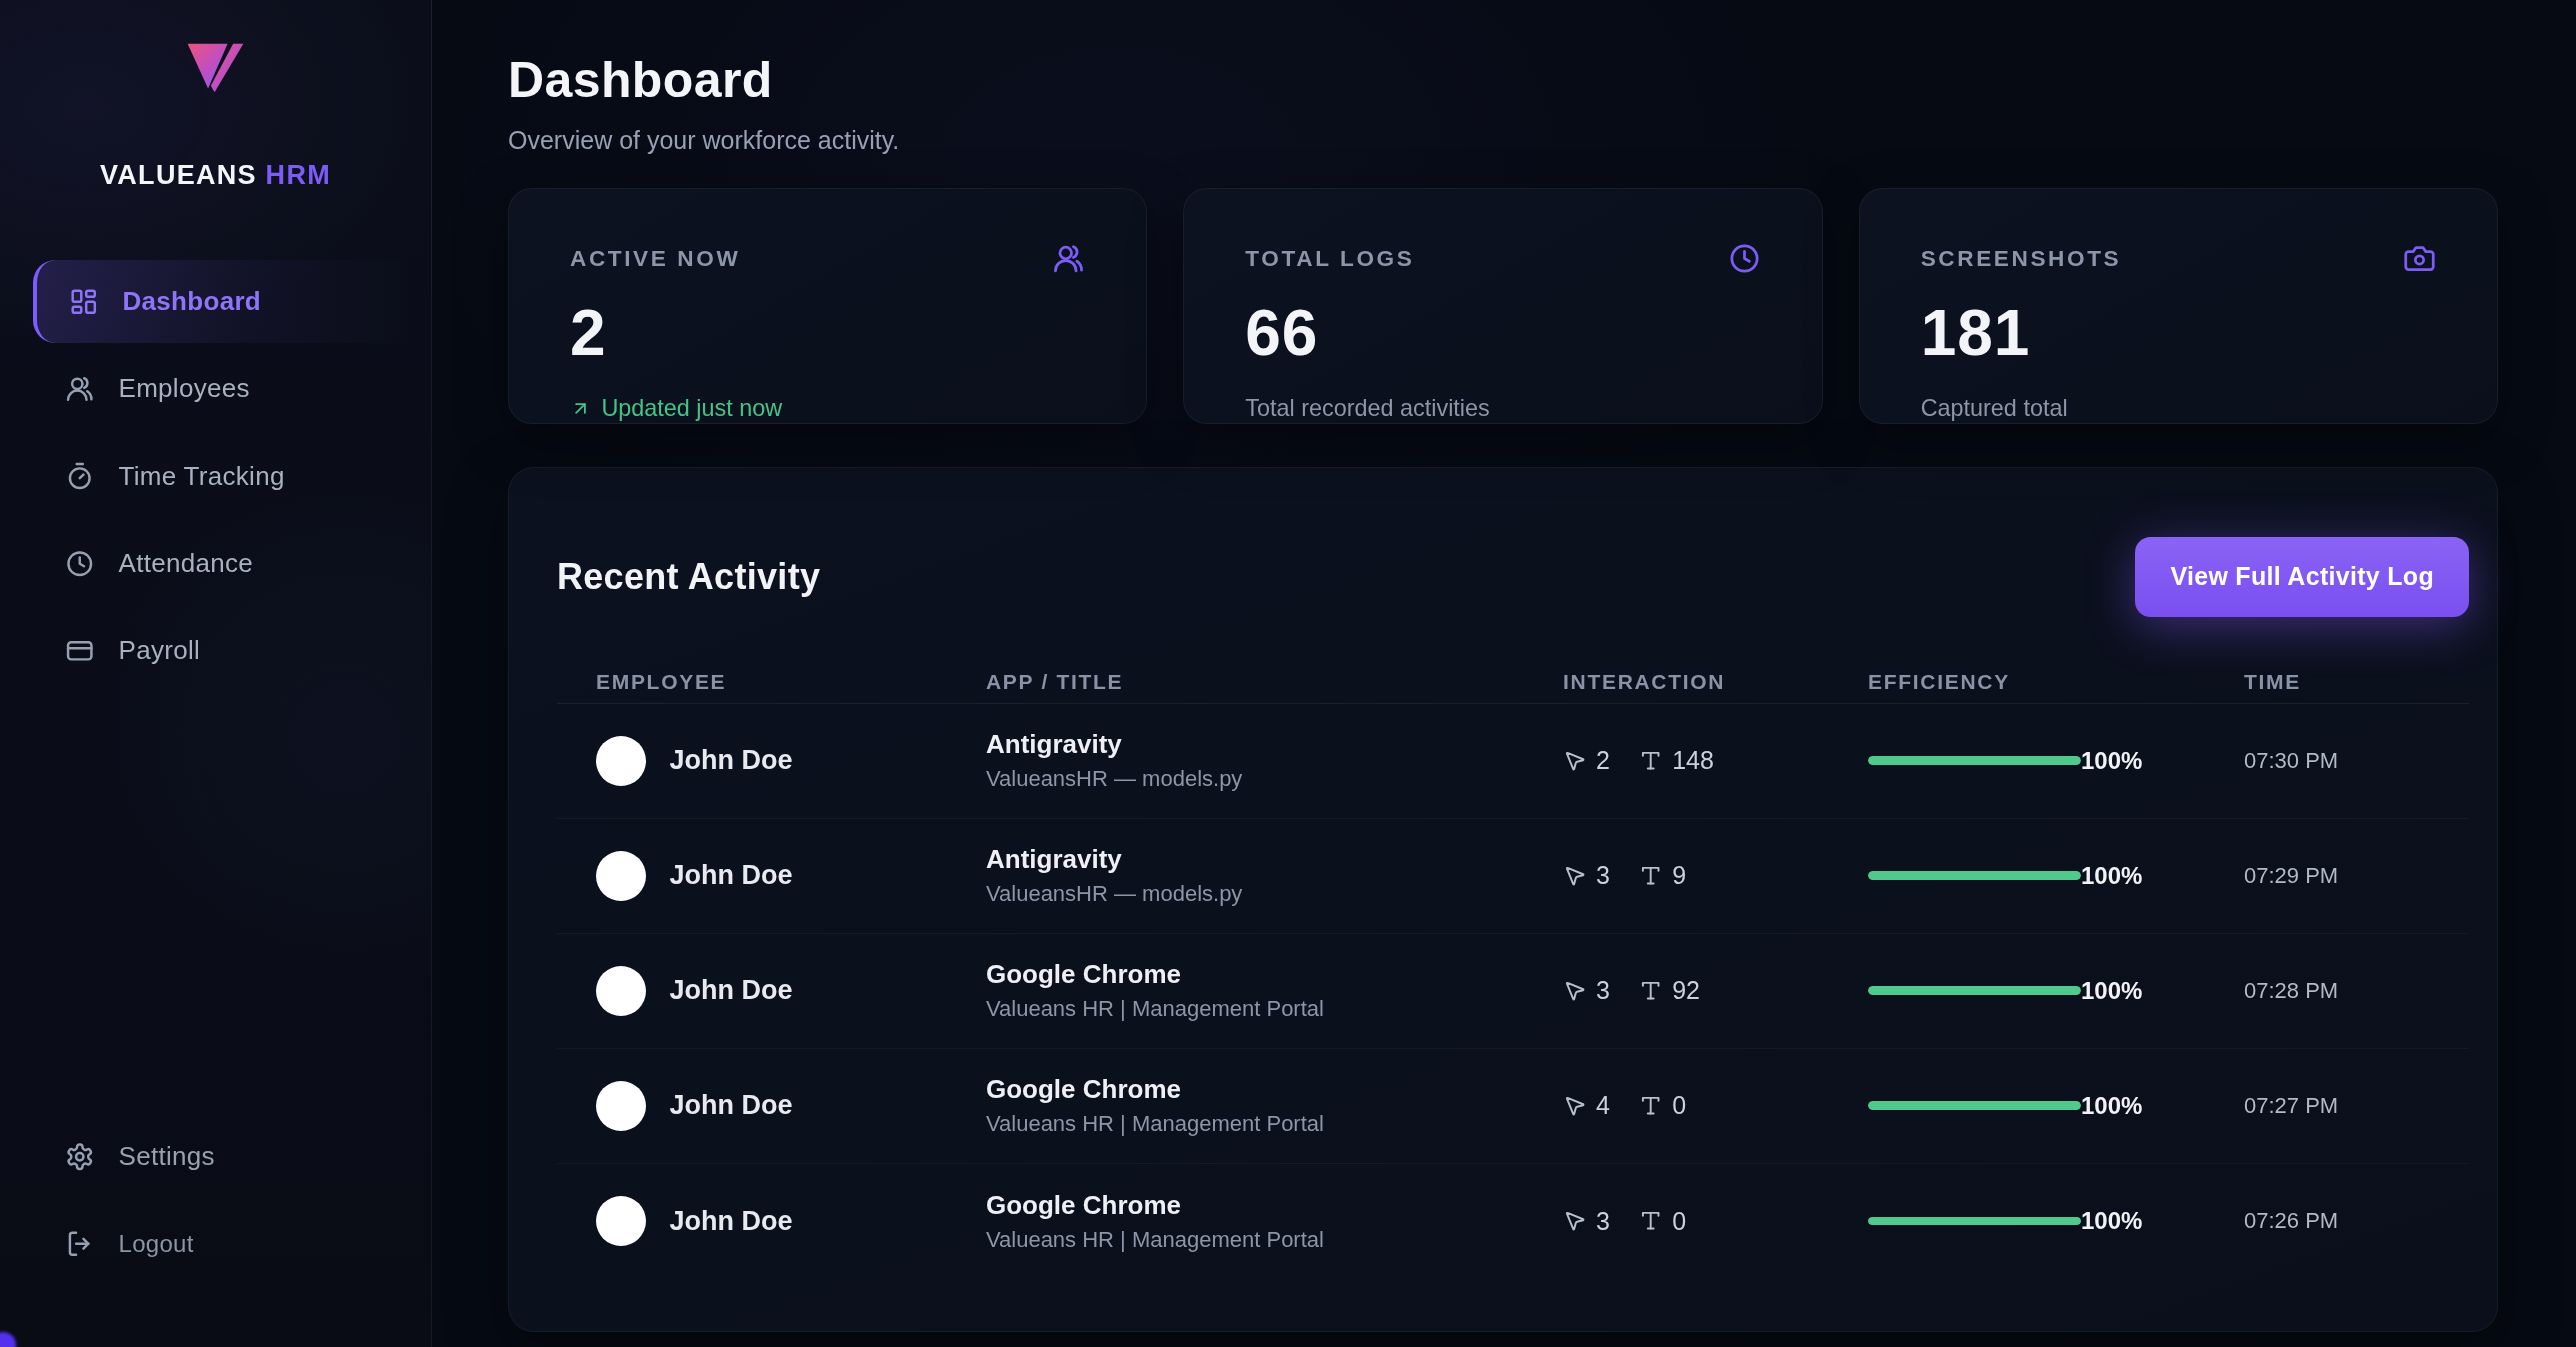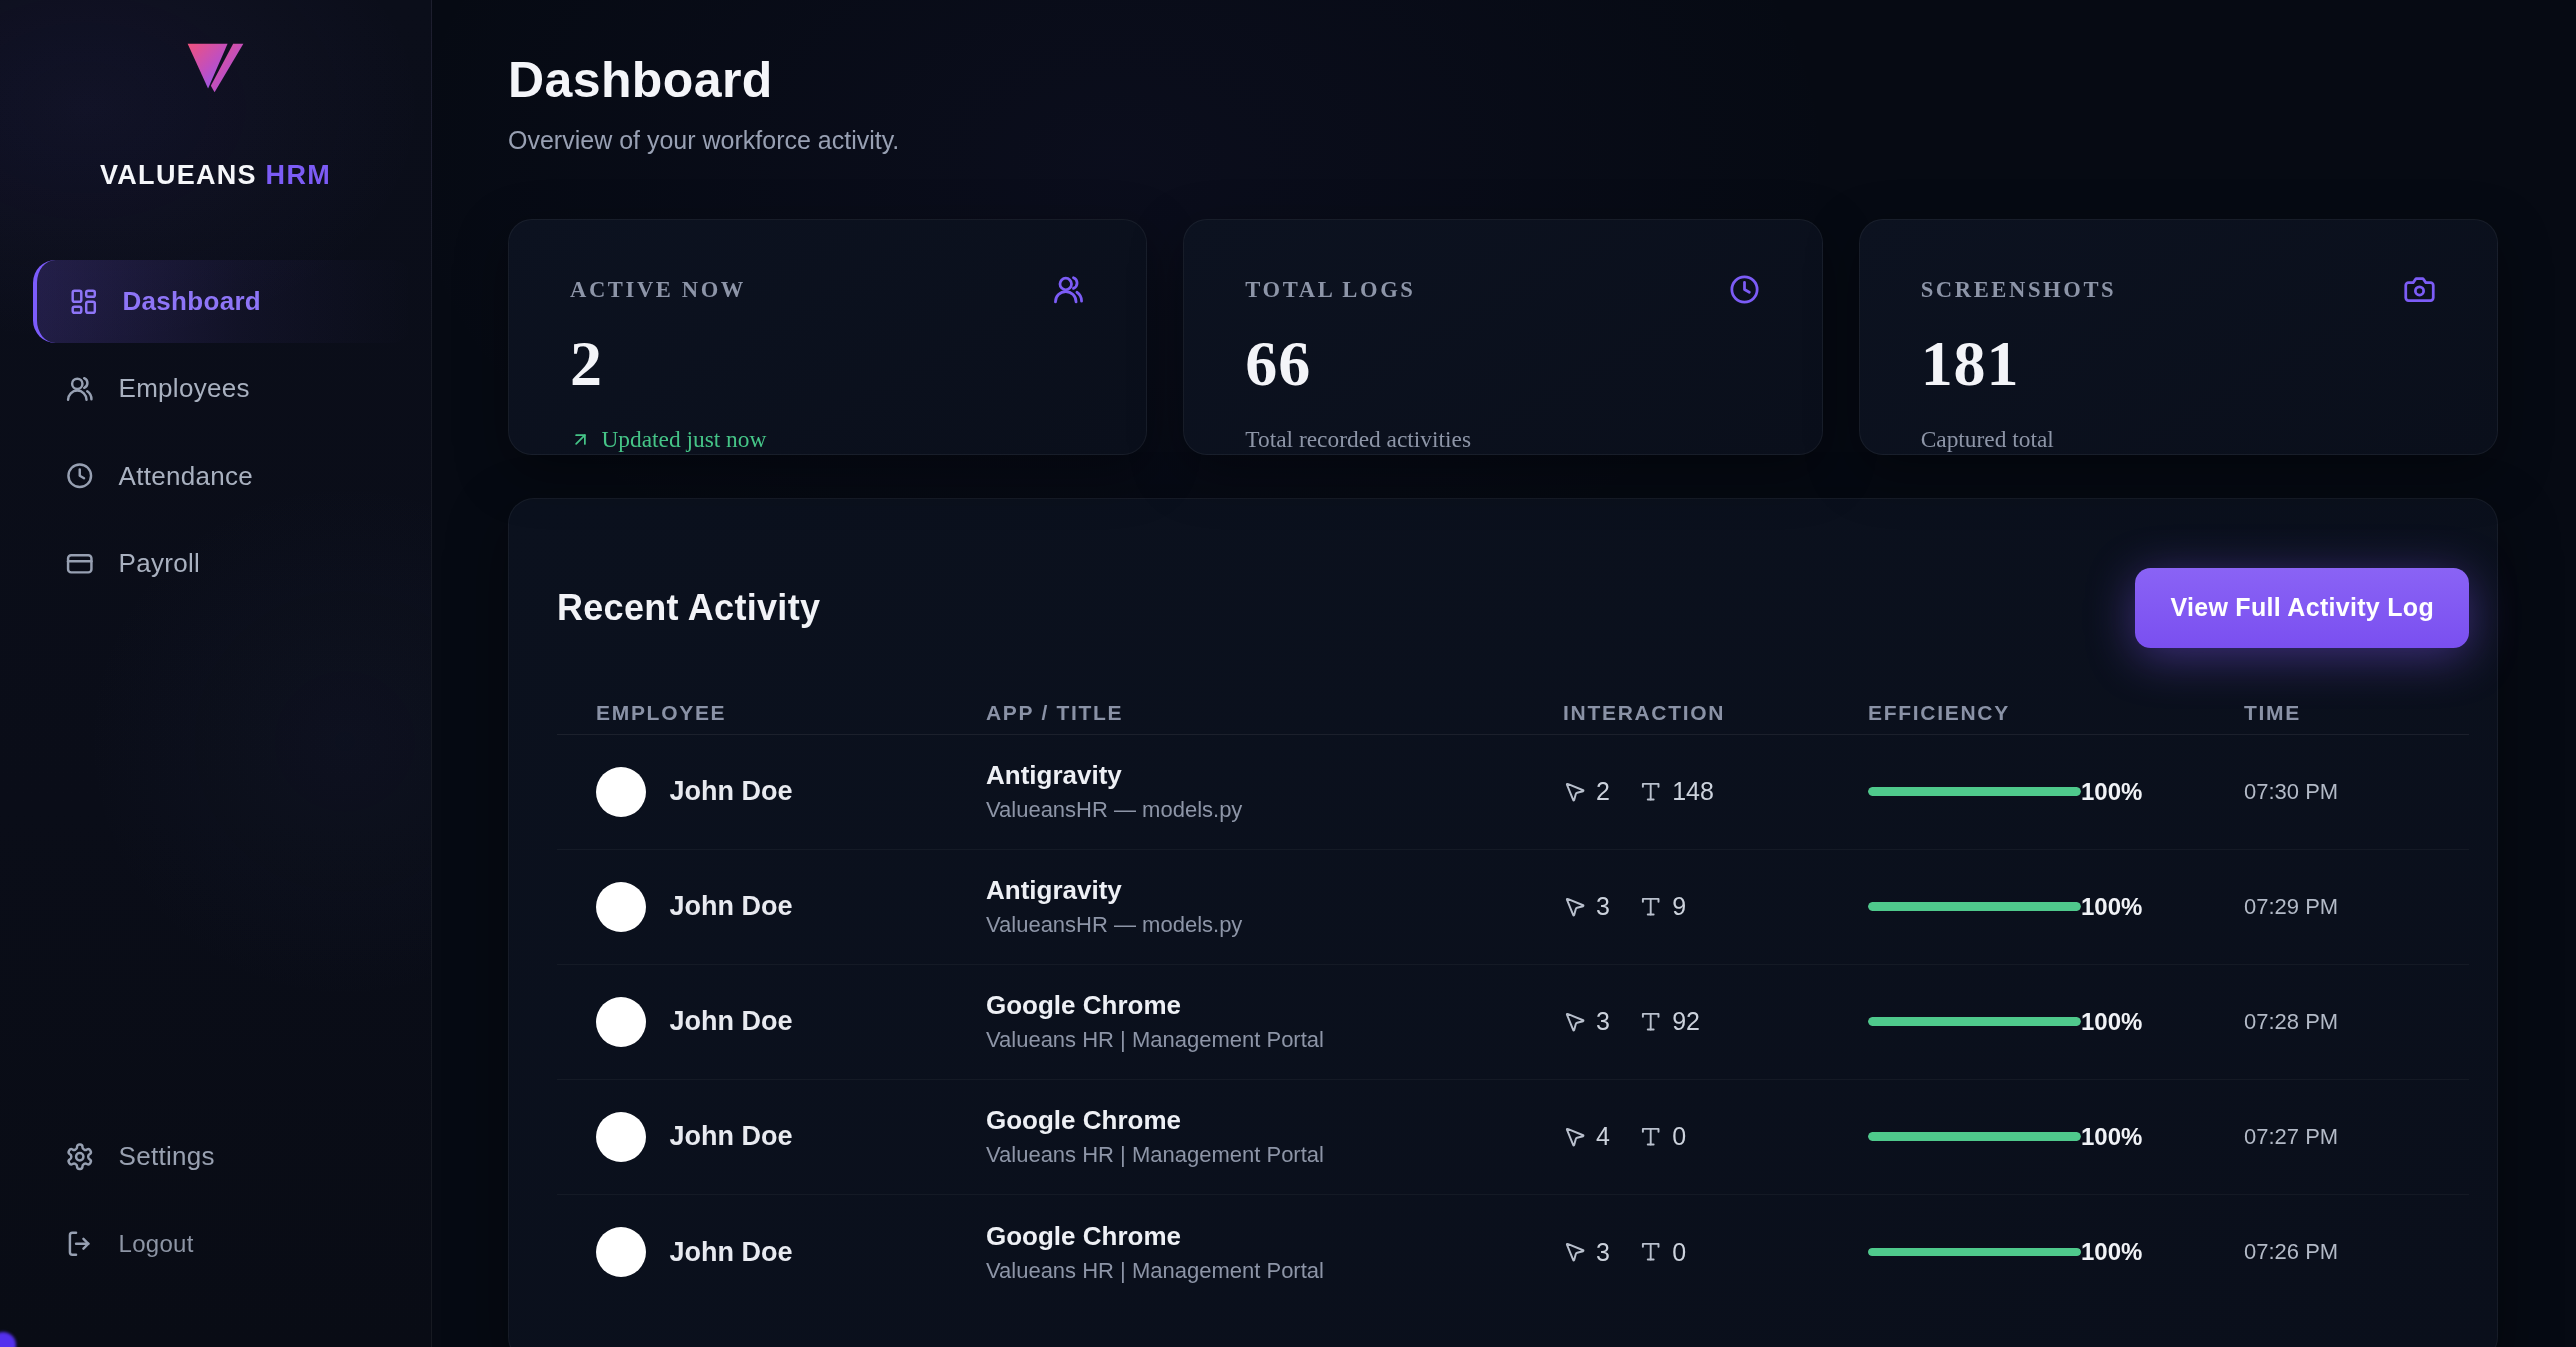--- a/index.html
+++ b/index.html
@@ -47,21 +47,21 @@
   .main { position:relative; flex:1; height:1348px; overflow:hidden;
     padding:54px 78px 0 76px;
     background:
       radial-gradient(1214px 781px at 32% 12%, rgba(95,75,190,0.055), transparent 60%),
       #060a13; }
   .page-title { font-size:50px; line-height:1.05; font-weight:800; color:#f4f5f9;
     letter-spacing:0.4px; }
   .page-subtitle { margin-top:19px; font-size:25px; color:#98a0b3; }
 
   
-  .stats { display:flex; gap:36px; margin-top:64px;font-family:Liberation Serif, serif; }
+  .stats { display:flex; gap:36px; margin-top:33px; }
   .card { flex:1; height:236px; border-radius:24px; padding:57px 61px 0 61px;
     background:linear-gradient(150deg,#0c1220 0%,#0a0f1b 100%);
     border:0.9px solid rgba(255,255,255,0.055);
     box-shadow:0 17.3px 52px rgba(0,0,0,0.35); }
   .card-top { display:flex; justify-content:space-between; align-items:flex-start; }
   .card-label { font-size:22.6px; font-weight:700; letter-spacing:2.6px; color:#8d95a8; }
   .card-icon { width:33px; height:33px; color:#7c5cf6; margin-top:-3.5px; }
   .card-value { margin-top:26px; font-size:64px; font-weight:800; color:#f3f4f8;
     letter-spacing:0.9px; line-height:1; }
   .card-note { margin-top:29.5px; font-size:23.4px; color:#8d95a7; display:flex;
@@ -149,20 +149,30 @@
               <path d="M17.5 21a7.5 7.5 0 0 0-15 0"></path>
               <path d="M21.5 20.5c0-2.7-1.3-5.1-3.4-6.5"></path>
               <path d="M15.6 3.4a4.2 4.2 0 0 1 0 7.8"></path>
             </svg>
           </span>
           <span class="nav-label">Employees</span>
         </div>
         <div class="nav-item">
           <span class="icon nav-icon">
             <svg viewBox="0 0 24 24">
+              <line x1="9.5" y1="2.5" x2="14.5" y2="2.5"></line>
+              <circle cx="12" cy="14" r="8"></circle>
+              <line x1="12" y1="14" x2="15" y2="11"></line>
+            </svg>
+          </span>
+          <span class="nav-label">Time Tracking</span>
+        </div>
+        <div class="nav-item">
+          <span class="icon nav-icon">
+            <svg viewBox="0 0 24 24">
               <circle cx="12" cy="12" r="9.2"></circle>
               <polyline points="12 6.8 12 12 15.5 14"></polyline>
             </svg>
           </span>
           <span class="nav-label">Attendance</span>
         </div>
         <div class="nav-item">
           <span class="icon nav-icon">
             <svg viewBox="0 0 24 24">
               <rect x="2.5" y="5" width="19" height="14" rx="2.5"></rect>

